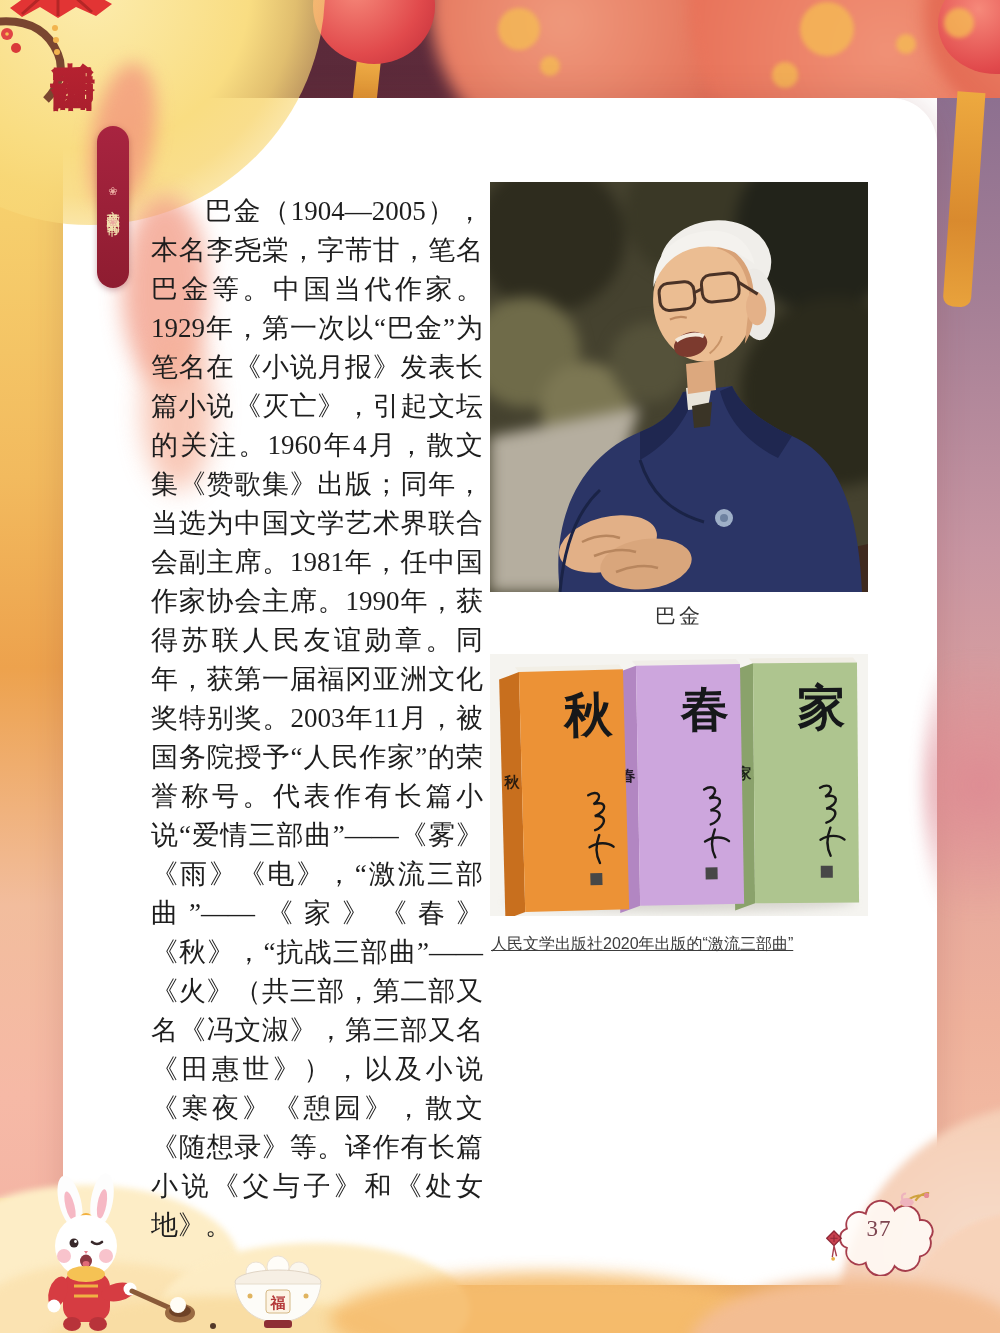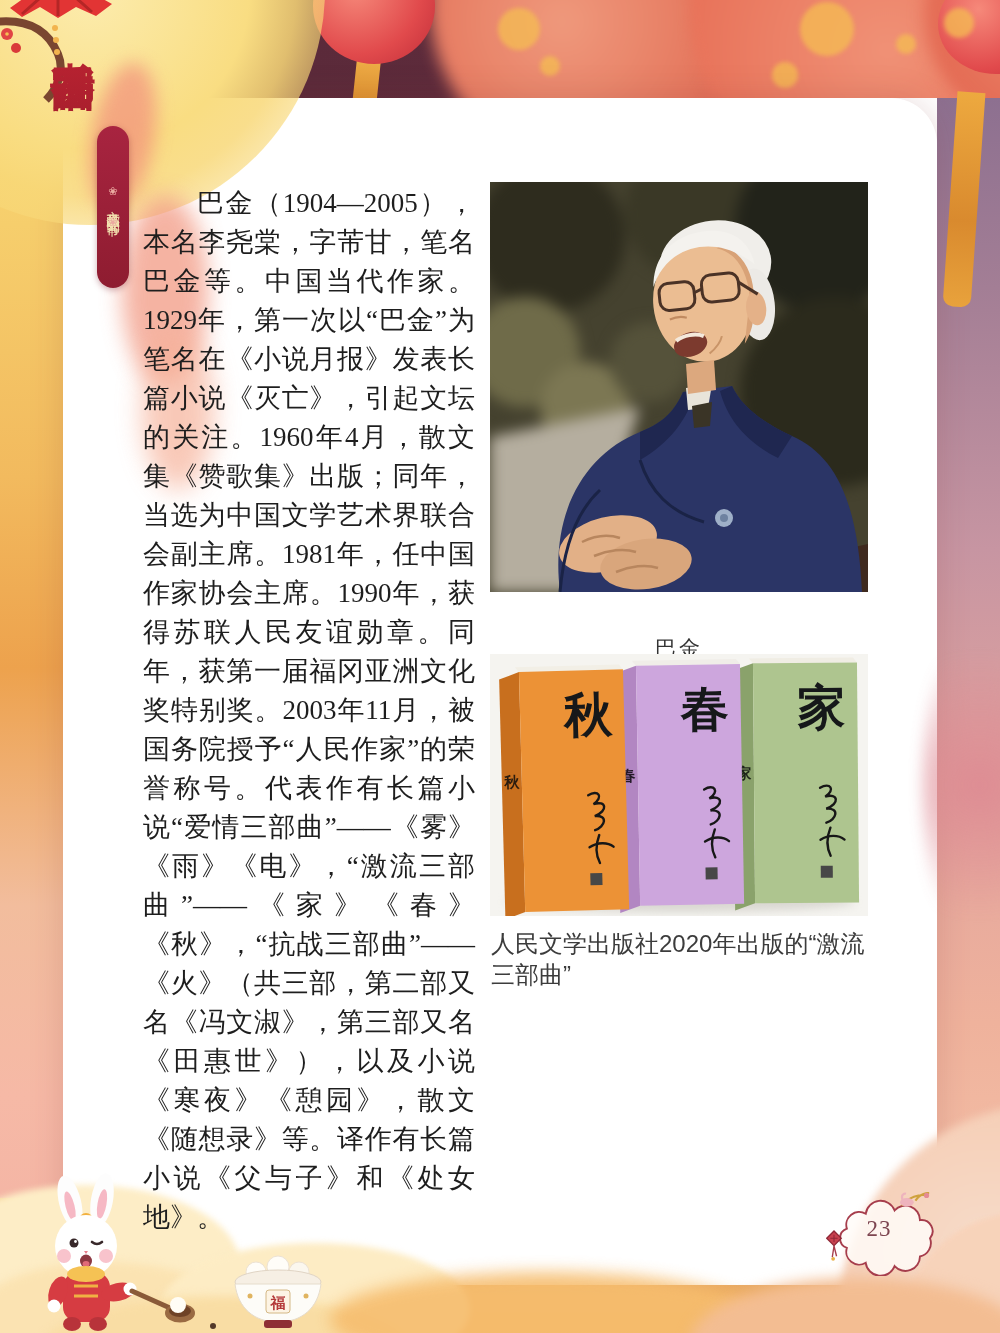--- a/index.html
+++ b/index.html
@@ -76,27 +76,27 @@
     box-shadow:0 2px 6px rgba(120,30,40,.35);
     display:flex;flex-direction:column;align-items:center;justify-content:center;}
   .ribbon .orn{color:#eba9a0;font-size:11px;line-height:13px;font-family:var(--sans);}
   .ribbon .sub{writing-mode:vertical-rl;text-orientation:upright;
     font-family:var(--sans);font-size:13.5px;line-height:1;letter-spacing:1.5px;color:#f3e2b0;margin:2px 0;}
 
   
   .content{left:63px;top:98px;width:874px;height:1187px;z-index:3;}
   .body-text{position:absolute;left:80px;top:86px;width:332px;
     font-family:var(--serif);font-size:27px;line-height:39px;color:#1e1e1e;
-    text-align:justify;text-indent:2em;margin:0;}
+    text-align:justify;text-indent:2em;margin:8px;}
   .photo{position:absolute;left:427px;top:84px;width:378px;height:410px;overflow:hidden;background:#474433;}
   .photo-caption{position:absolute;left:427px;top:504px;width:378px;text-align:center;
-    font-family:var(--sans);font-size:21px;color:#333;letter-spacing:3px;margin-top:32px;}
+    font-family:var(--sans);font-size:21px;color:#333;letter-spacing:3px;}
   .books{position:absolute;left:427px;top:556px;width:378px;height:262px;overflow:hidden;background:#f5f4f0;}
   .books-caption{position:absolute;left:428px;top:830px;width:390px;
-    font-family:var(--sans);font-size:24px;line-height:31px;color:#3c3c3c;}
+    font-family:var(--sans);font-size:16px;line-height:31px;color:#3c3c3c;text-decoration:underline;}
 
   
   .badge{left:826px;top:1192px;width:112px;height:84px;z-index:4;}
   .badge .num{position:absolute;left:0;top:24px;width:106px;text-align:center;
     font-family:var(--serif);font-size:23px;color:#7d4550;letter-spacing:1px;}
 
   .corner-decor{left:0;top:0;width:150px;height:115px;z-index:3;}
   .rabbit-scene{left:8px;top:1170px;width:360px;height:163px;z-index:3;}
 </style>
 </head>
@@ -323,16 +323,16 @@
       </g>
       <path d="M-7,49 L-9,62 M-7,49 L-4,61" stroke="#a63d4c" stroke-width="1.6"></path>
       <circle cx="-8" cy="64" r="2.2" fill="#e8b04a"></circle>
       <g>
         <path d="M72,2 C80,-8 92,-12 102,-10 M88,-4 C92,-10 98,-13 104,-13" stroke="#cfa23e" stroke-width="2.4" fill="none"></path>
         <ellipse cx="78" cy="-2" rx="8" ry="5" fill="#eeb3bd"></ellipse>
         <path d="M73,-5 C71,-10 74,-13 77,-12" stroke="#eeb3bd" stroke-width="2.6" fill="none"></path>
         <circle cx="101" cy="-10" r="3" fill="#e58a94"></circle>
       </g>
     </svg>
-    <span class="num">23</span>
+    <span class="num">37</span>
   </div>
 
 </div>
 
 </body></html>

